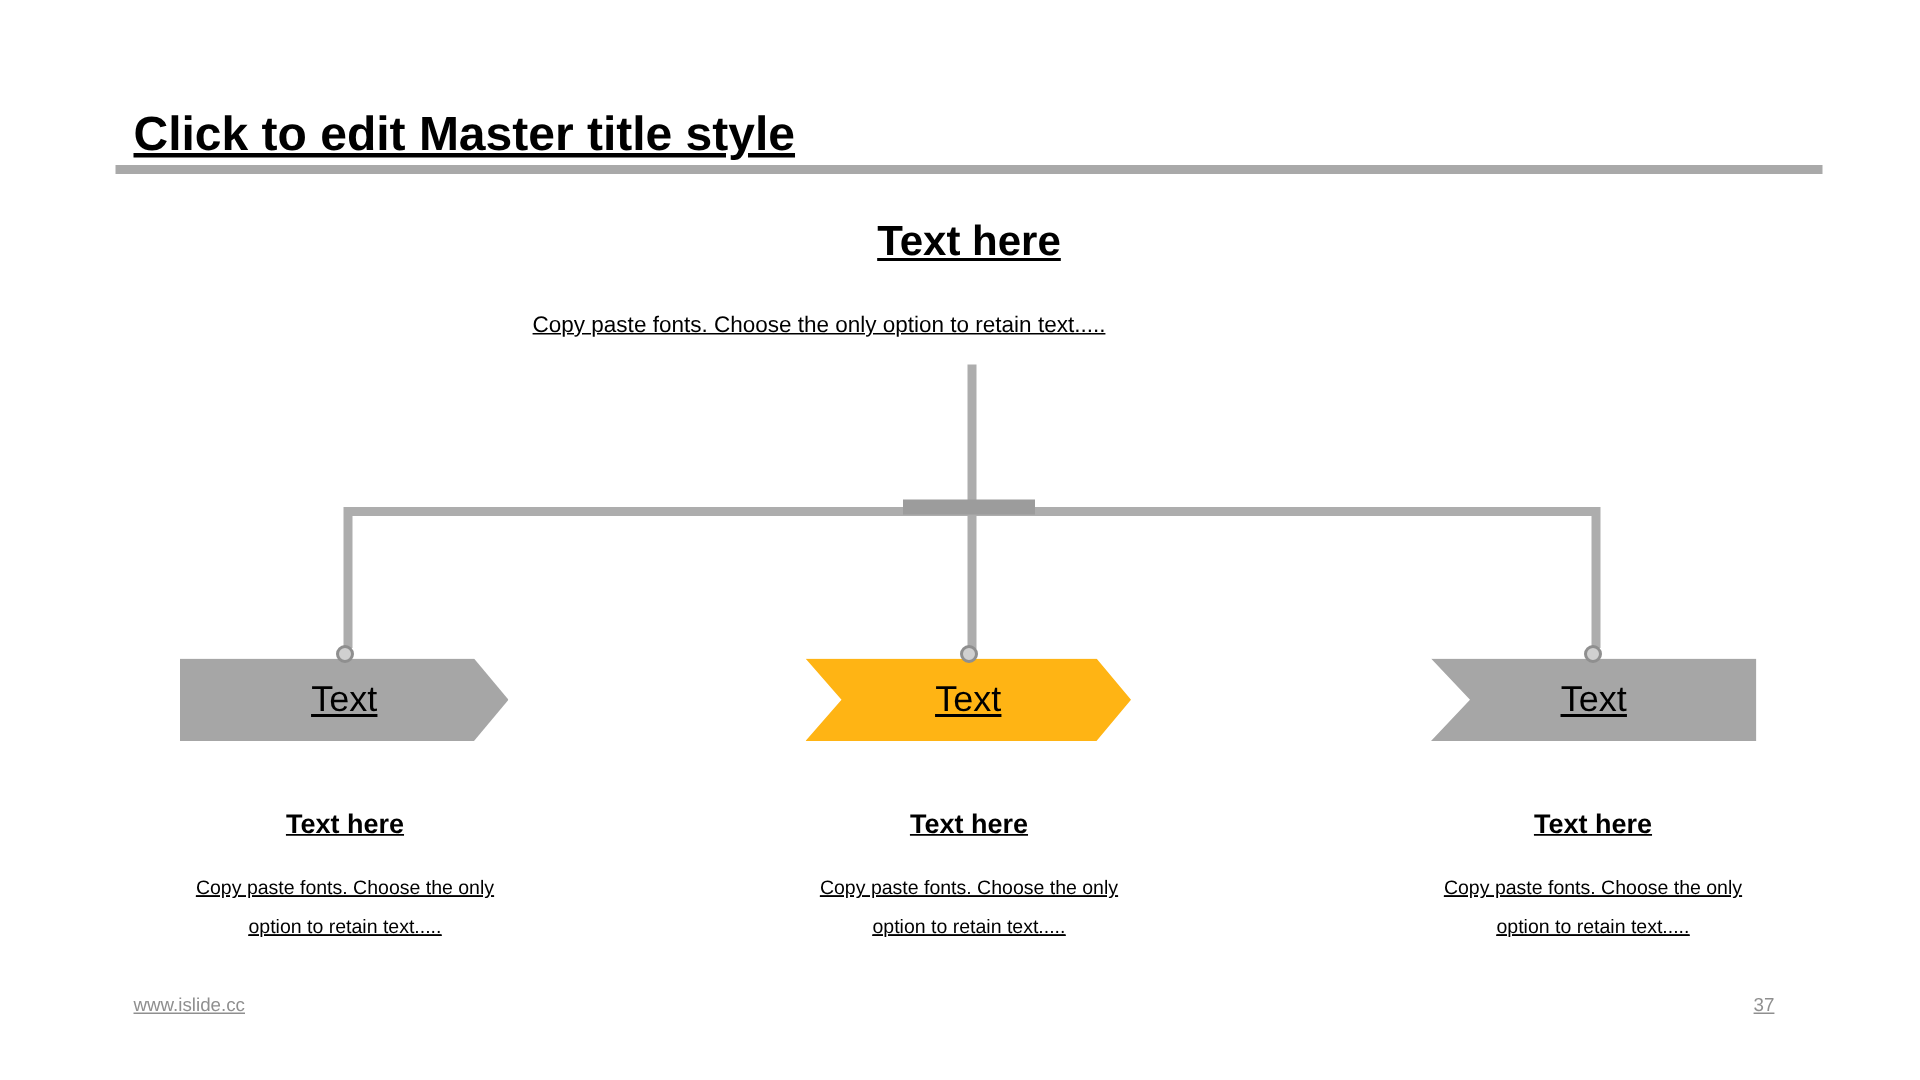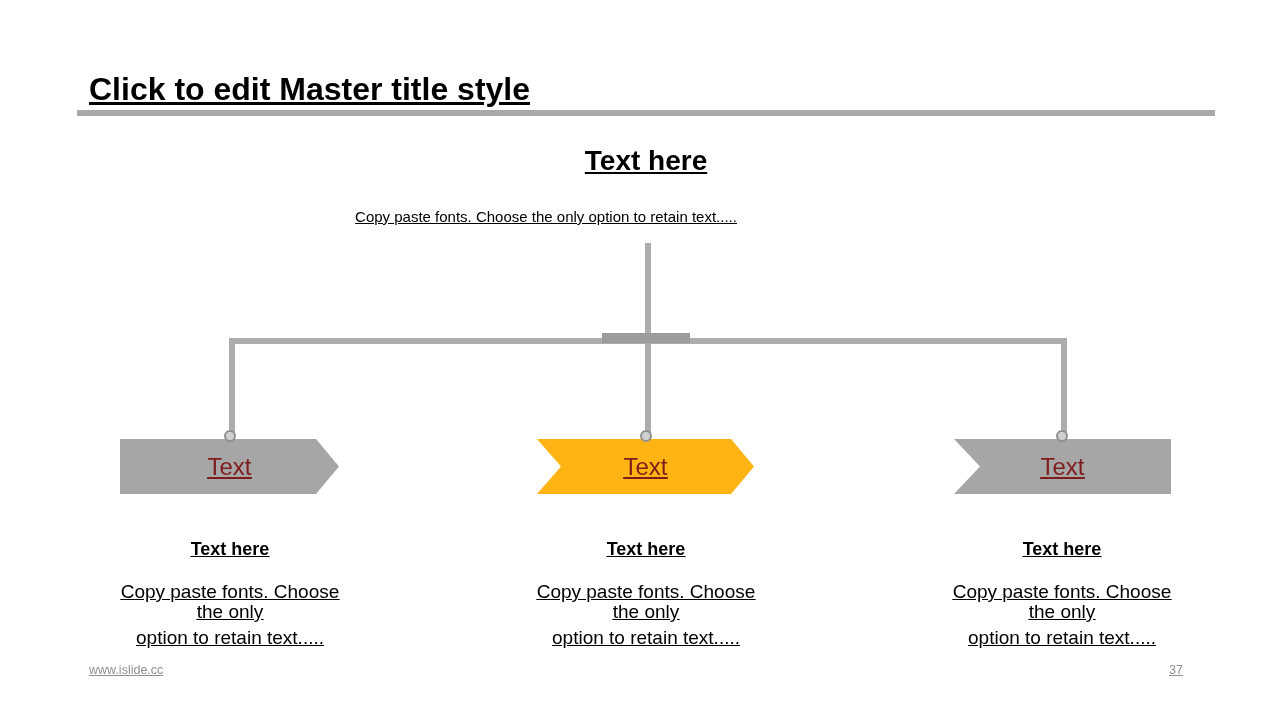--- a/index.html
+++ b/index.html
@@ -73,21 +73,21 @@
   .arrow {
     position: absolute;
     top: 433px;
     height: 55px;
     display: flex;
     align-items: center;
     justify-content: center;
     z-index: 2;
   }
   .arrow-label {
-    color: #7f1d1d;
+    color: #000000;
     font-size: 24px;
     font-weight: 400;
     line-height: 1;
   }
   .arrow.gray { background: #a6a6a6; }
   .arrow.orange { background: #ffb414; }
   .arrow.shape-start {
     clip-path: polygon(0 0, calc(100% - 23px) 0, 100% 50%, calc(100% - 23px) 100%, 0 100%);
   }
   .arrow.shape-chevron {
@@ -101,21 +101,21 @@
     top: 527px;
     width: 260px;
     text-align: center;
   }
   .column-heading {
     font-size: 18px;
     font-weight: 700;
     margin-bottom: 13px;
   }
   .column-body {
-    font-size: 19px;
+    font-size: 13px;
     line-height: 20px;
     color: #000000;
   }
   .footer-site {
     position: absolute;
     left: 80px;
     top: 654px;
     font-size: 12.5px;
     color: #8f8f8f;
   }

